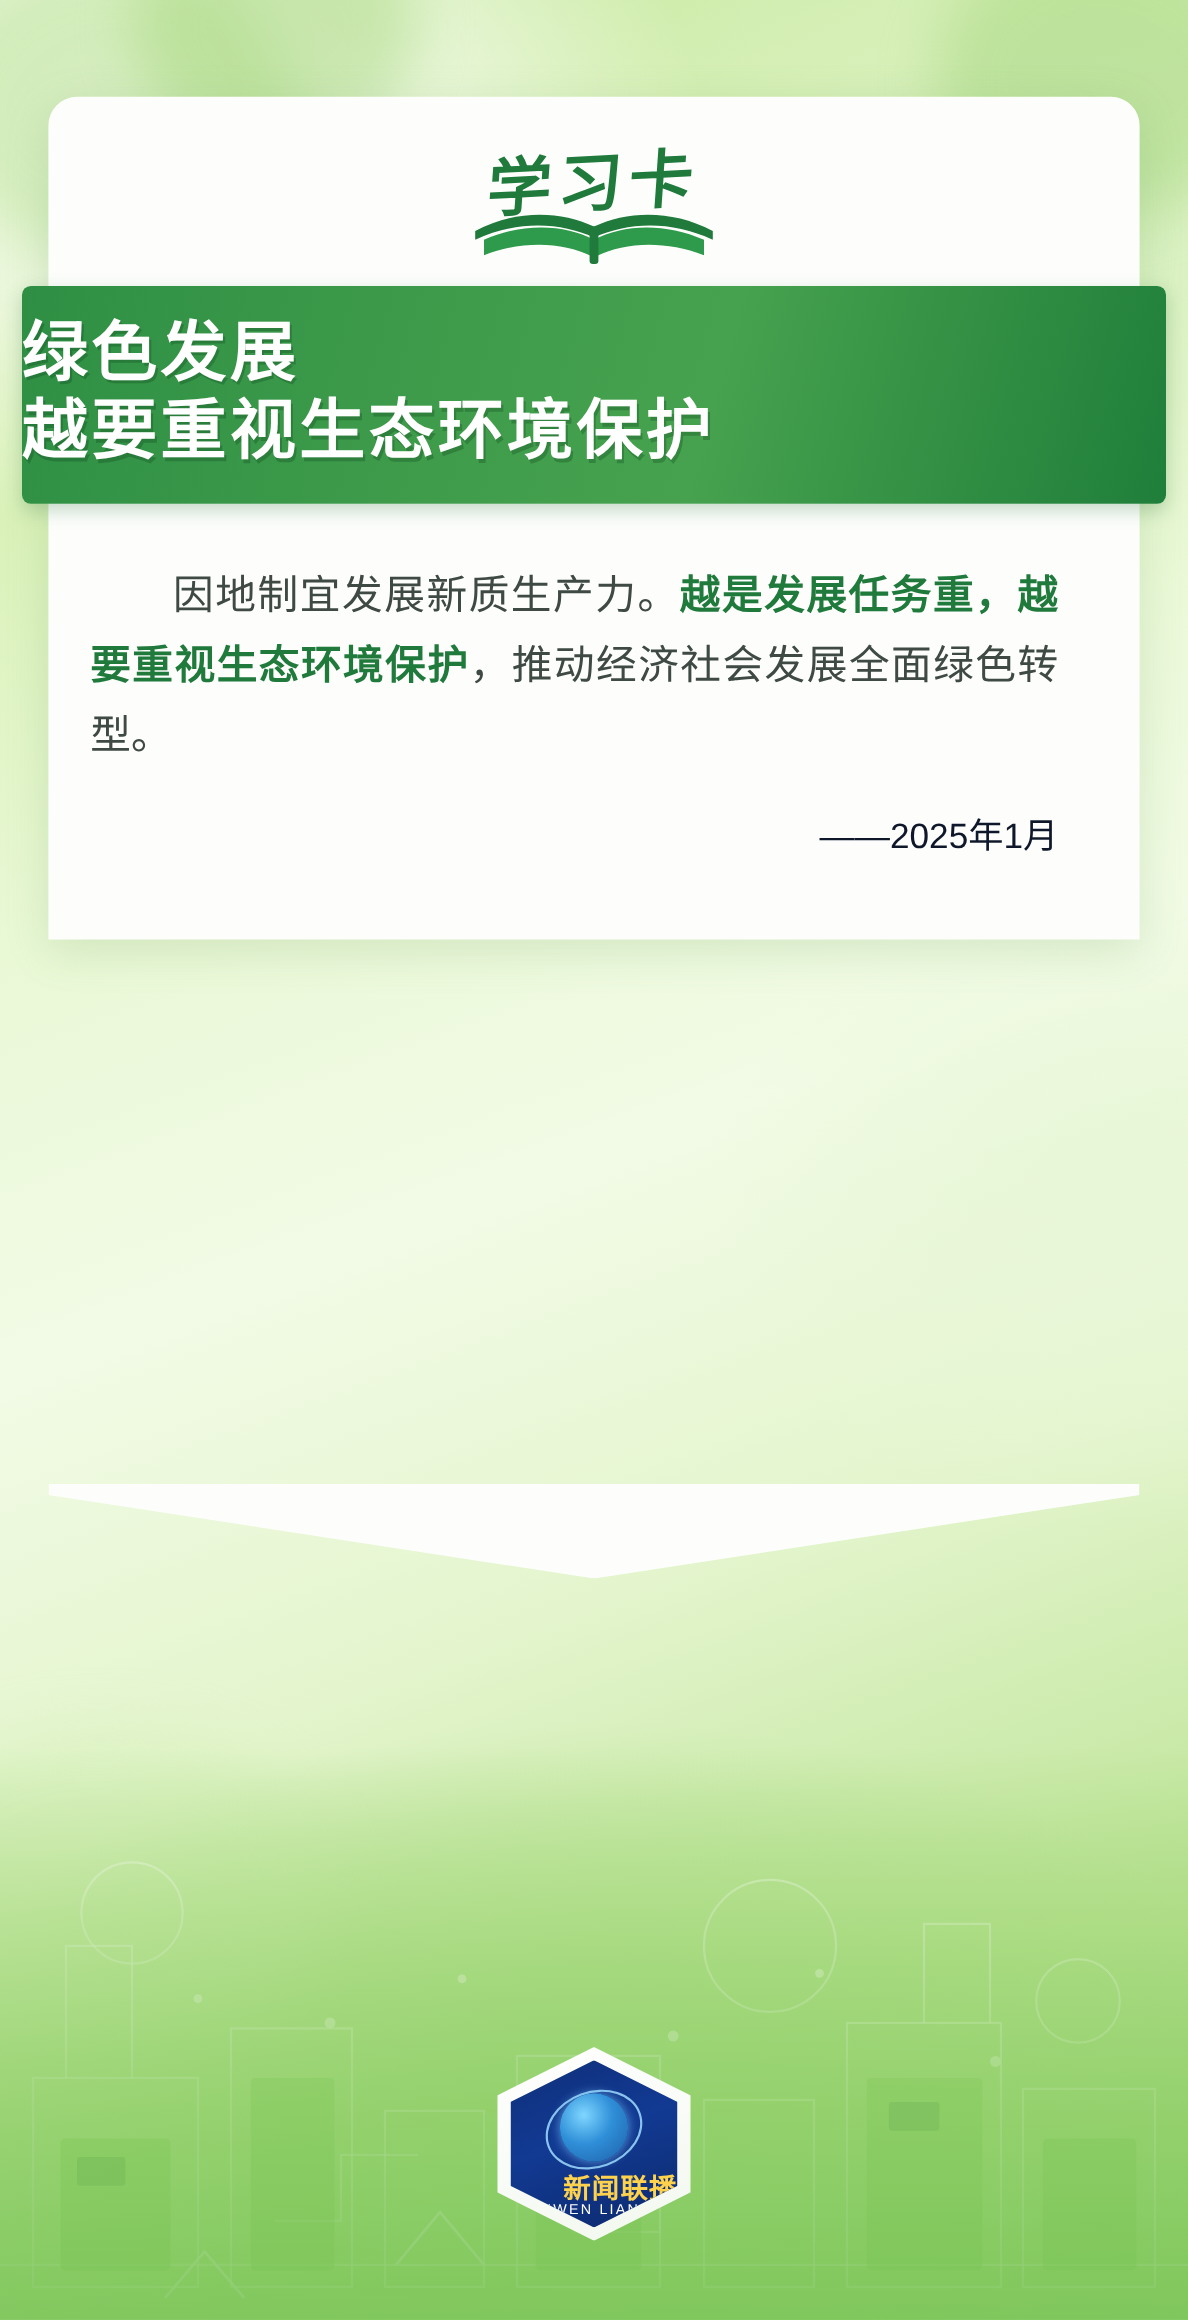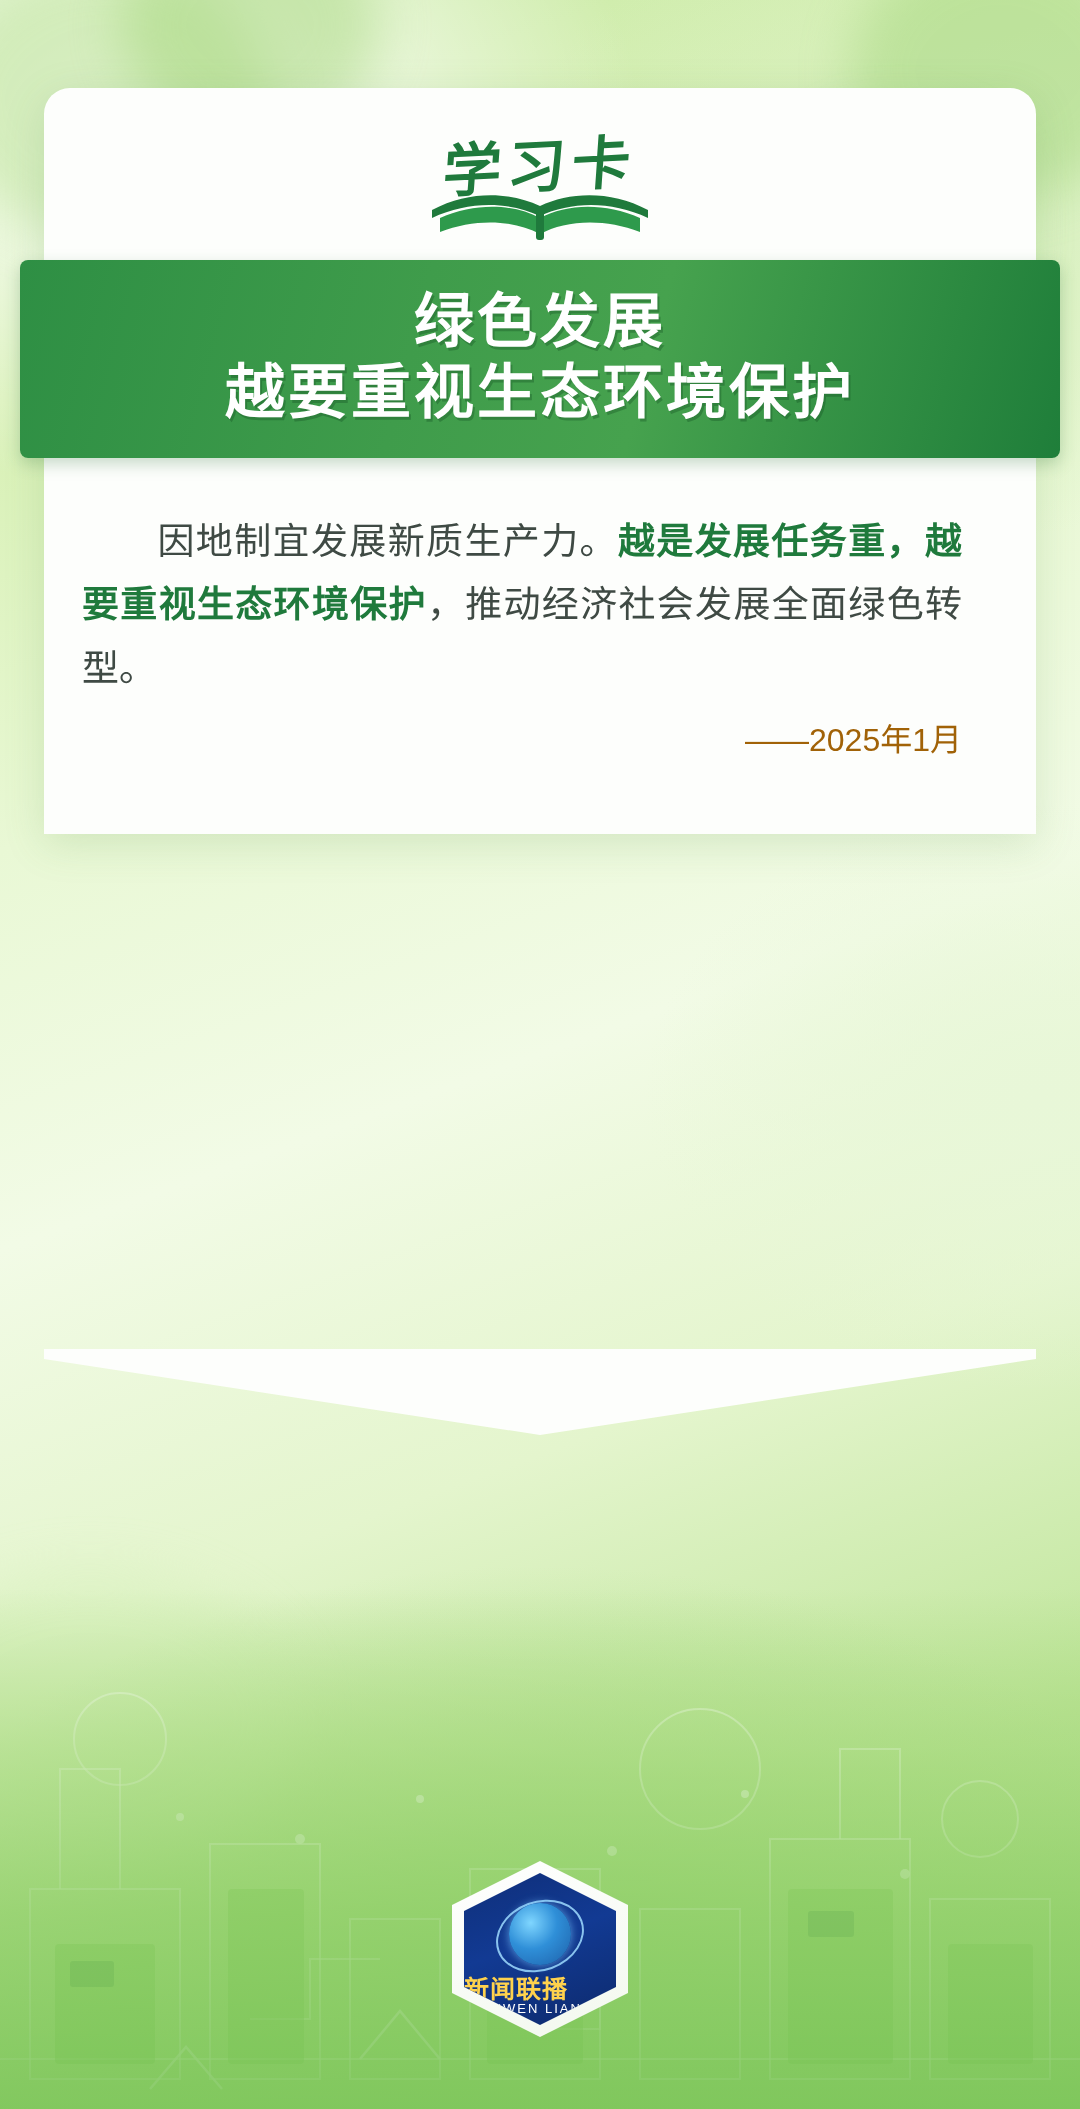--- a/index.html
+++ b/index.html
@@ -102,21 +102,20 @@
   
   #banner {
     position: relative;
     margin: 6px 0 0 0;
     left: -24px;
     width: 1040px;
     padding: 26px 0 30px 0;
     background: linear-gradient(105deg, #2e8f44 0%, #3f9c4b 38%, #46a24e 60%, #1f7e3a 100%);
     border-radius: 8px;
     box-shadow: 0 6px 16px rgba(40,110,50,0.25);
-    text-align: center;
   }
   #banner .line {
     color: #ffffff;
     font-family: "DejaVu Sans", "Liberation Sans", sans-serif;
     font-weight: 700;
     font-size: 60px;
     line-height: 1.18;
     letter-spacing: 3px;
     text-shadow: 2px 3px 0 rgba(20,80,35,0.35);
   }
@@ -134,23 +133,23 @@
     text-align: justify;
     text-indent: 0;
   }
   .quote .indent { display: inline-block; width: 74px; }
   .quote b {
     color: #1f7a3c;
     font-weight: 700;
   }
 
   .attrib {
-    margin-top: 16px;
+    margin-top: 36px;
     text-align: right;
-    color: #a16207;
+    color: #0f172a;
     font-size: 32px;
     line-height: 1.5;
   }
   .attrib .date { letter-spacing: 0px; }
   .attrib .src { display: block; }
 
   .gap { height: 60px; }
 
   
   #badge {
@@ -188,21 +187,21 @@
     position: absolute;
     left: 50%; top: 28px;
     transform: translateX(-50%) rotate(-20deg);
     width: 86px; height: 66px;
     border: 2px solid rgba(160,220,255,.85);
     border-radius: 50%;
   }
   #badge .cn {
     position: absolute;
     left: 0; right: 0; top: 96px;
-    text-align: left;
+    text-align: right;
     color: #ffd24d;
     font-size: 25px;
     font-weight: 700;
     letter-spacing: 1px;
   }
   #badge .en {
     position: absolute;
     left: 0; right: 0; top: 128px;
     text-align: center;
     color: #ffffff;

